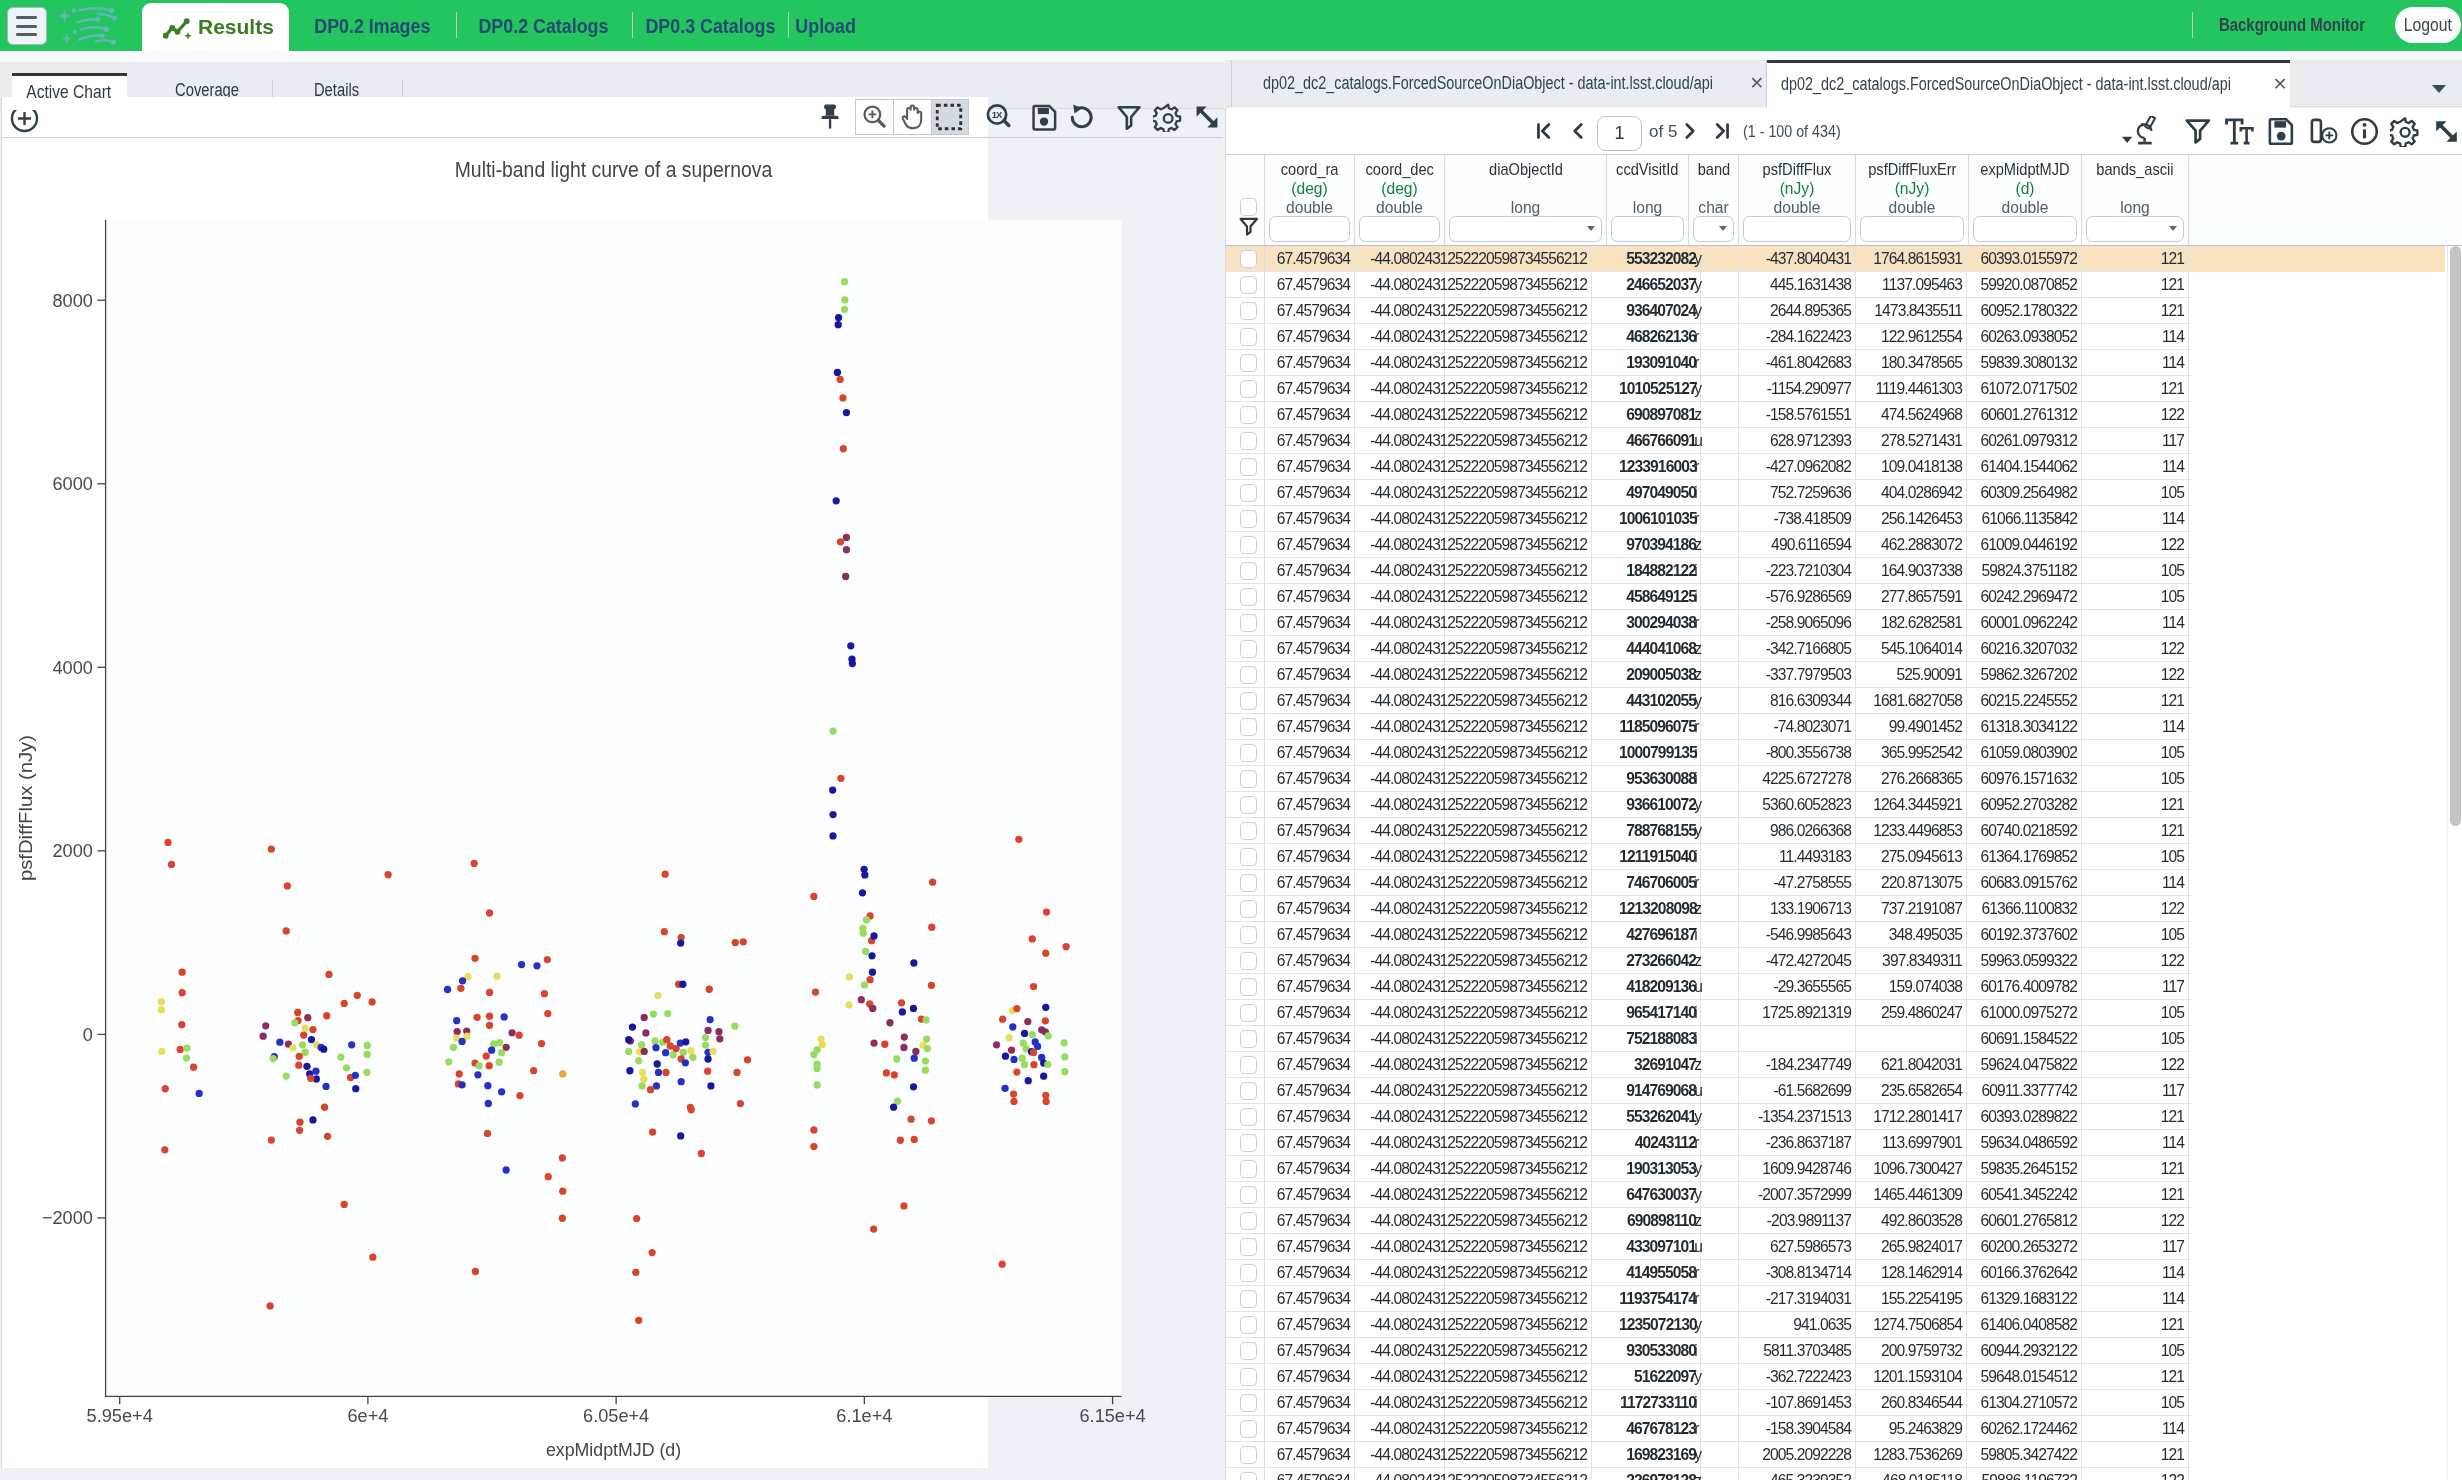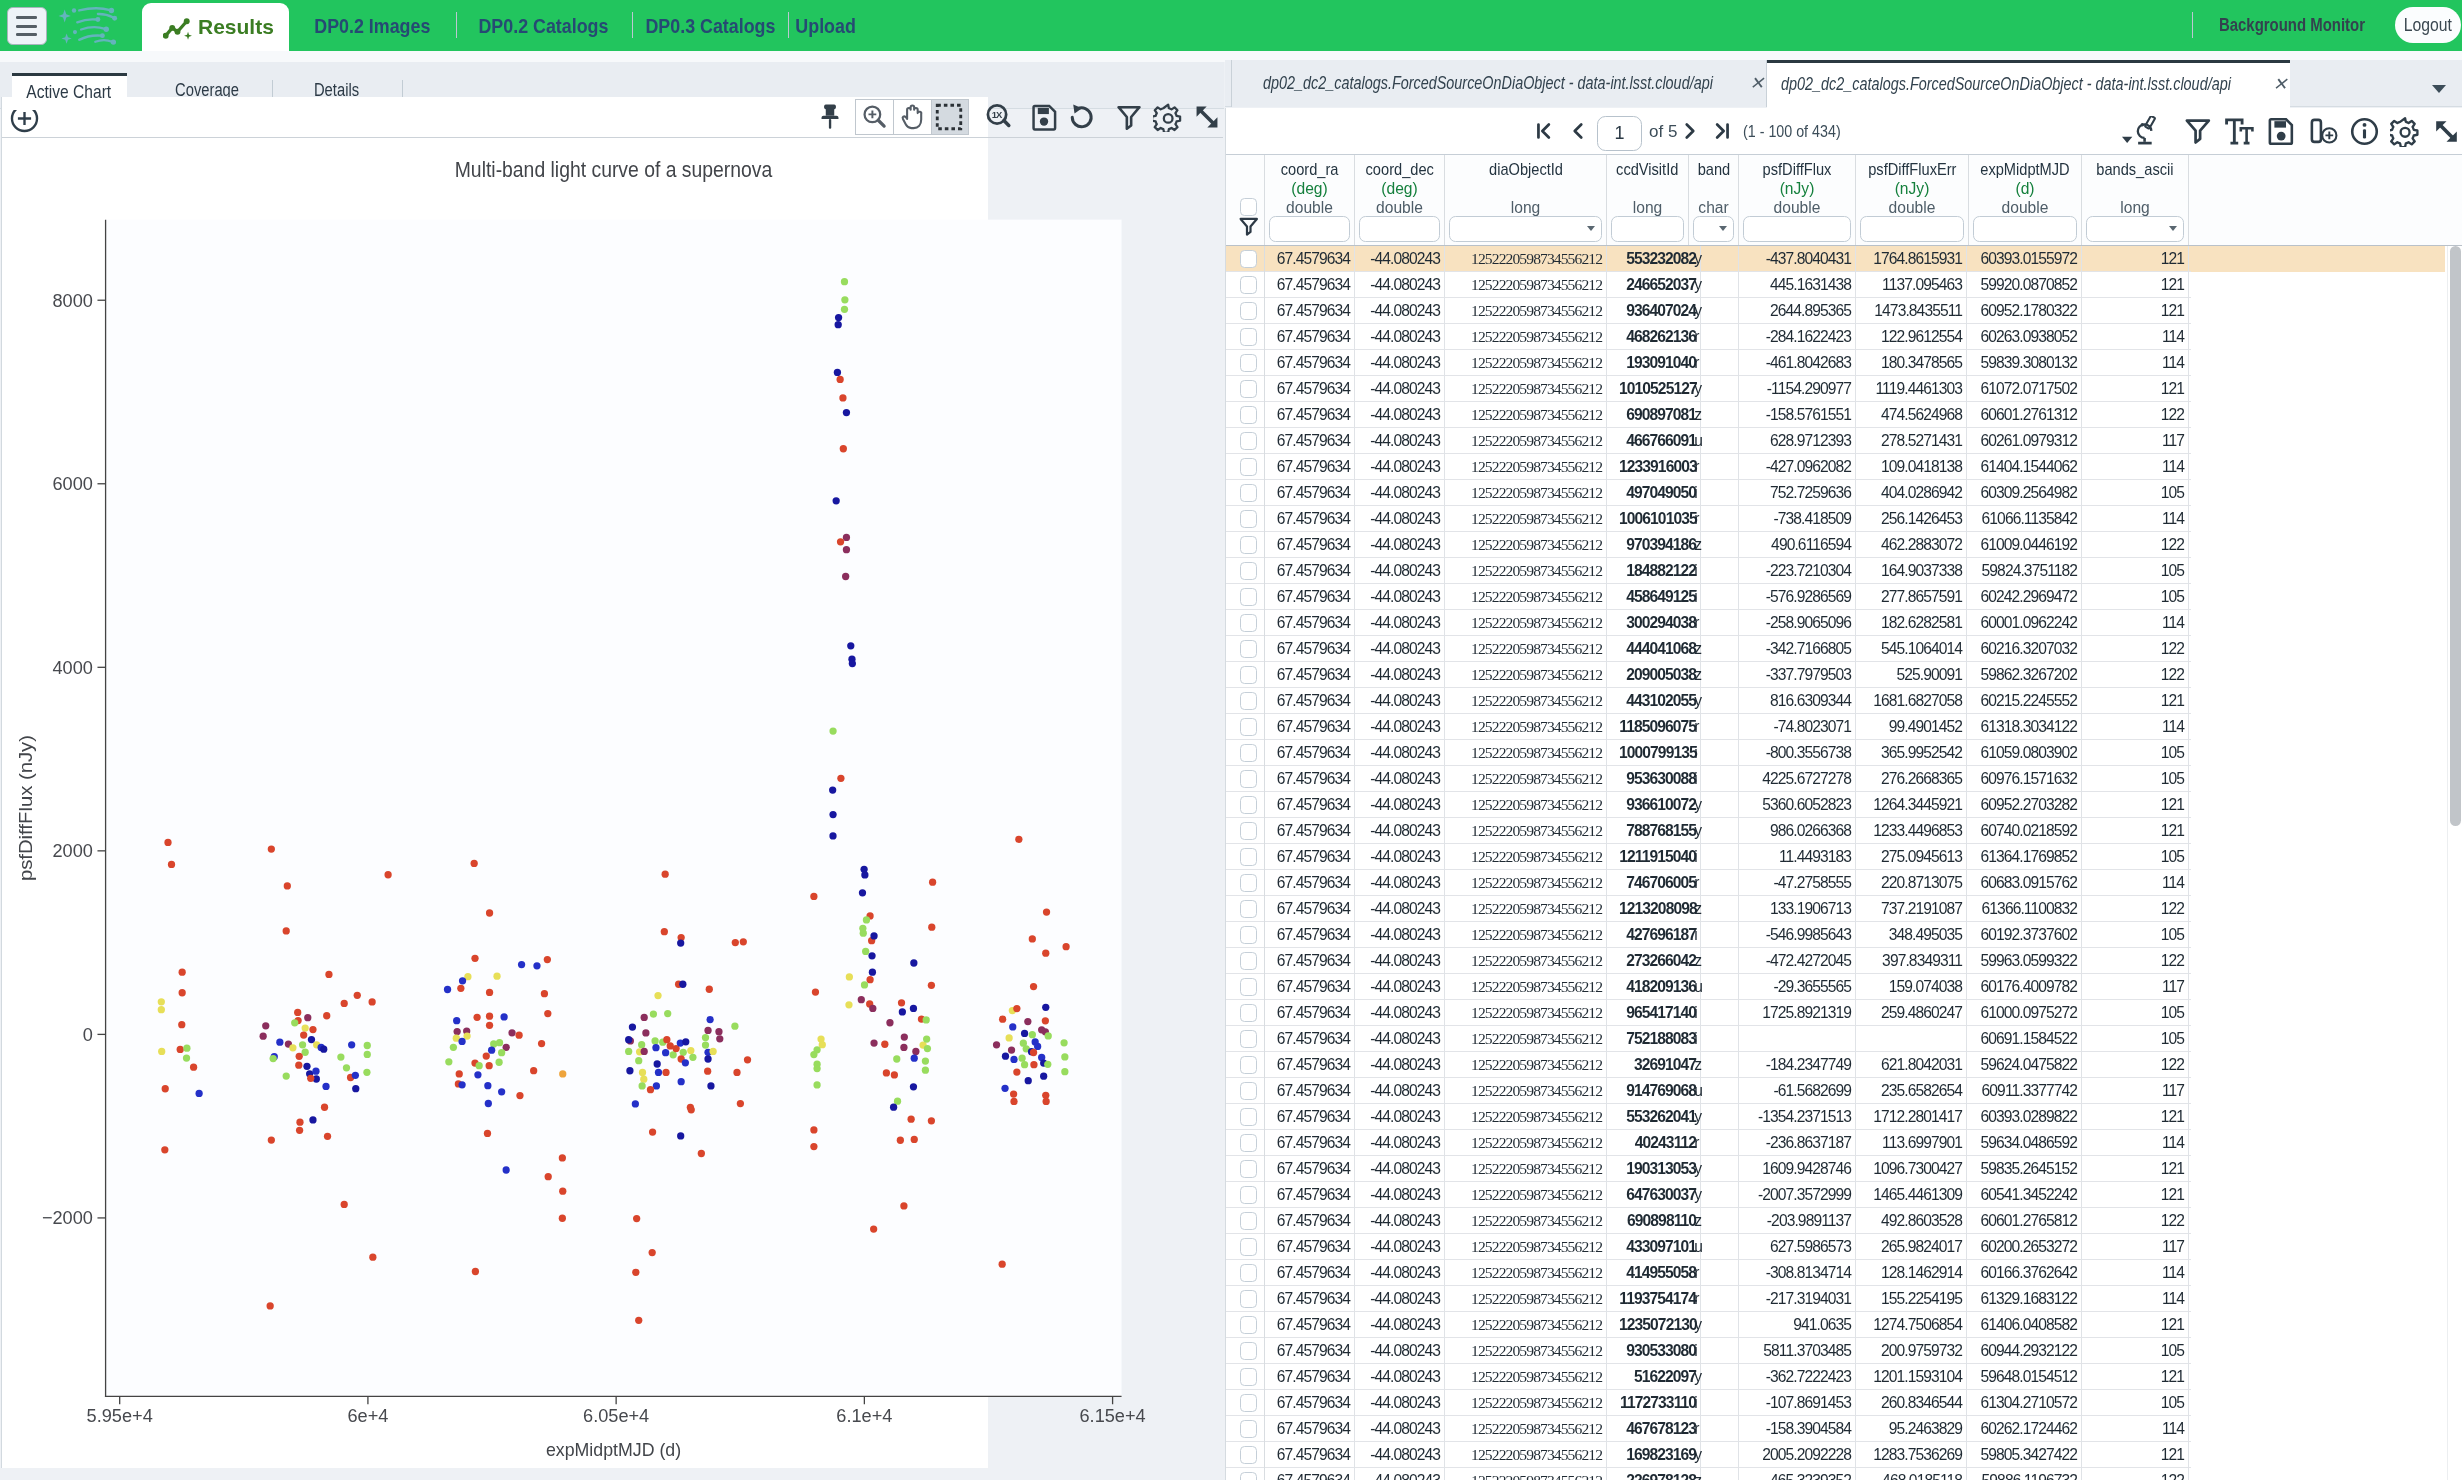--- a/index.html
+++ b/index.html
@@ -24,21 +24,21 @@
 .ltab { position:absolute; top:11px; height:36px; line-height:34px; text-align:center; font-size:18px; color:#2c3a46; }
 .ltab span, #lactive span { display:inline-block; transform:scaleX(0.82); transform-origin:center; white-space:nowrap; }
 #lactive { position:absolute; left:11.7px; top:11px; width:115px; height:37px; z-index:2; background:#ffffff; border-top:3.9px solid #2b3941; text-align:center; line-height:31px; font-size:19px; color:#2c3a46; }
 .ldiv { position:absolute; top:18px; width:0.6px; height:22px; background:#c2ccd4; }
 
 
 #lpanel { left:1.3px; top:97px; width:987px; height:1371px; background:#fff; border-left:0.6px solid #d2d9df; }
 #ltoolbar { position:absolute; left:0; top:0; width:1221px; height:41px; border-bottom:0.6px solid #ccd2d8; }
 
 
-#rtabs { left:1225px; top:60px; width:1238px; height:47px; background:#e9edf2; border-bottom:0.6px solid #d5dce2;font-style:italic; }
+#rtabs { left:1225px; top:60px; width:1238px; height:47px; background:#e9edf2; border-bottom:0.6px solid #d5dce2; }
 .rtab { position:absolute; top:0; height:47px; font-size:18px; color:#32424e; line-height:47px; white-space:nowrap; }
 .rtab .tt { display:inline-block; transform:scaleX(0.80); transform-origin:left; }
 #rtab1 { left:5.8px; width:536px; background:#e9edf2; border-right:0.6px solid #c9d1d8; border-left:0.6px solid #c9d1d8; box-sizing:border-box; }
 #rtab2 { left:542px; width:523px; height:48px; background:#fff; border-top:3.9px solid #2b3941; line-height:42px; z-index:2; }
 .tabx { display:inline-block; margin-left:11.7px; color:#4f5d68; font-size:17.5px; }
 #rpanel { left:1225px; top:108px; width:1238px; height:1372px; background:#fff; border-left:0.6px solid #d5dbe0; }
 #pagerow { position:absolute; left:0; top:0; width:1238px; height:47px; background:#fff; border-bottom:0.6px solid #c6ced6; }
 .pgt { position:absolute; top:0; height:47px; line-height:47px; font-size:18px; color:#3c4d59; }
 #pginput { position:absolute; left:371px; top:7.8px; width:45px; height:35px; border:1.3px solid #b7c2cc; border-radius:8.4px; background:#fff; text-align:center; line-height:32px; font-size:18px; color:#2c3a46; box-sizing:border-box; }
 
@@ -56,21 +56,21 @@
 #tbody { position:absolute; left:0; top:138px; width:1238px; height:1234px; overflow:hidden; }
 .tr { position:relative; width:1219px; height:26px; background:#fff; }
 .tr .bl { position:absolute; left:0; bottom:0; width:965px; height:0.6px; background:#e2e4e8; }
 .tr.hl { background:#f8e2c0; }
 .td { position:absolute; top:0; height:26px; line-height:26px; font-size:15.6px; letter-spacing:-0.9px; color:#1f2a33; border-right:0.6px solid #e0e3e7; overflow:hidden; }
 .td.n { text-align:right; padding-right:3.9px; }
 .td.b { text-align:left; padding-left:5.2px; }
 .cb { left:5.2px;   width:34px;  border-right:0.6px solid #d9dde1; }
 .c1 { left:39px;  width:90px; }
 .c2 { left:129px; width:90px; }
-.c3 { left:219px; width:162px;font-family:Liberation Serif, serif; }
+.c3 { left:204px; width:162px; }
 .c4 { left:393px; width:82px;font-weight:bold; }
 .c5 { left:463px; width:50px;  }
 .c6 { left:513px; width:117px; }
 .c7 { left:628px; width:113px; }
 .c8 { left:743px; width:113px; }
 .c9 { left:856px; width:107px; }
 .chk { position:absolute; left:8.4px; top:4.2px; width:17.5px; height:17.5px; border:1.3px solid #c5cfd8; border-radius:4.5px; background:#fff; box-sizing:border-box; }
 .hl .chk { background:#fff; }
 
 

